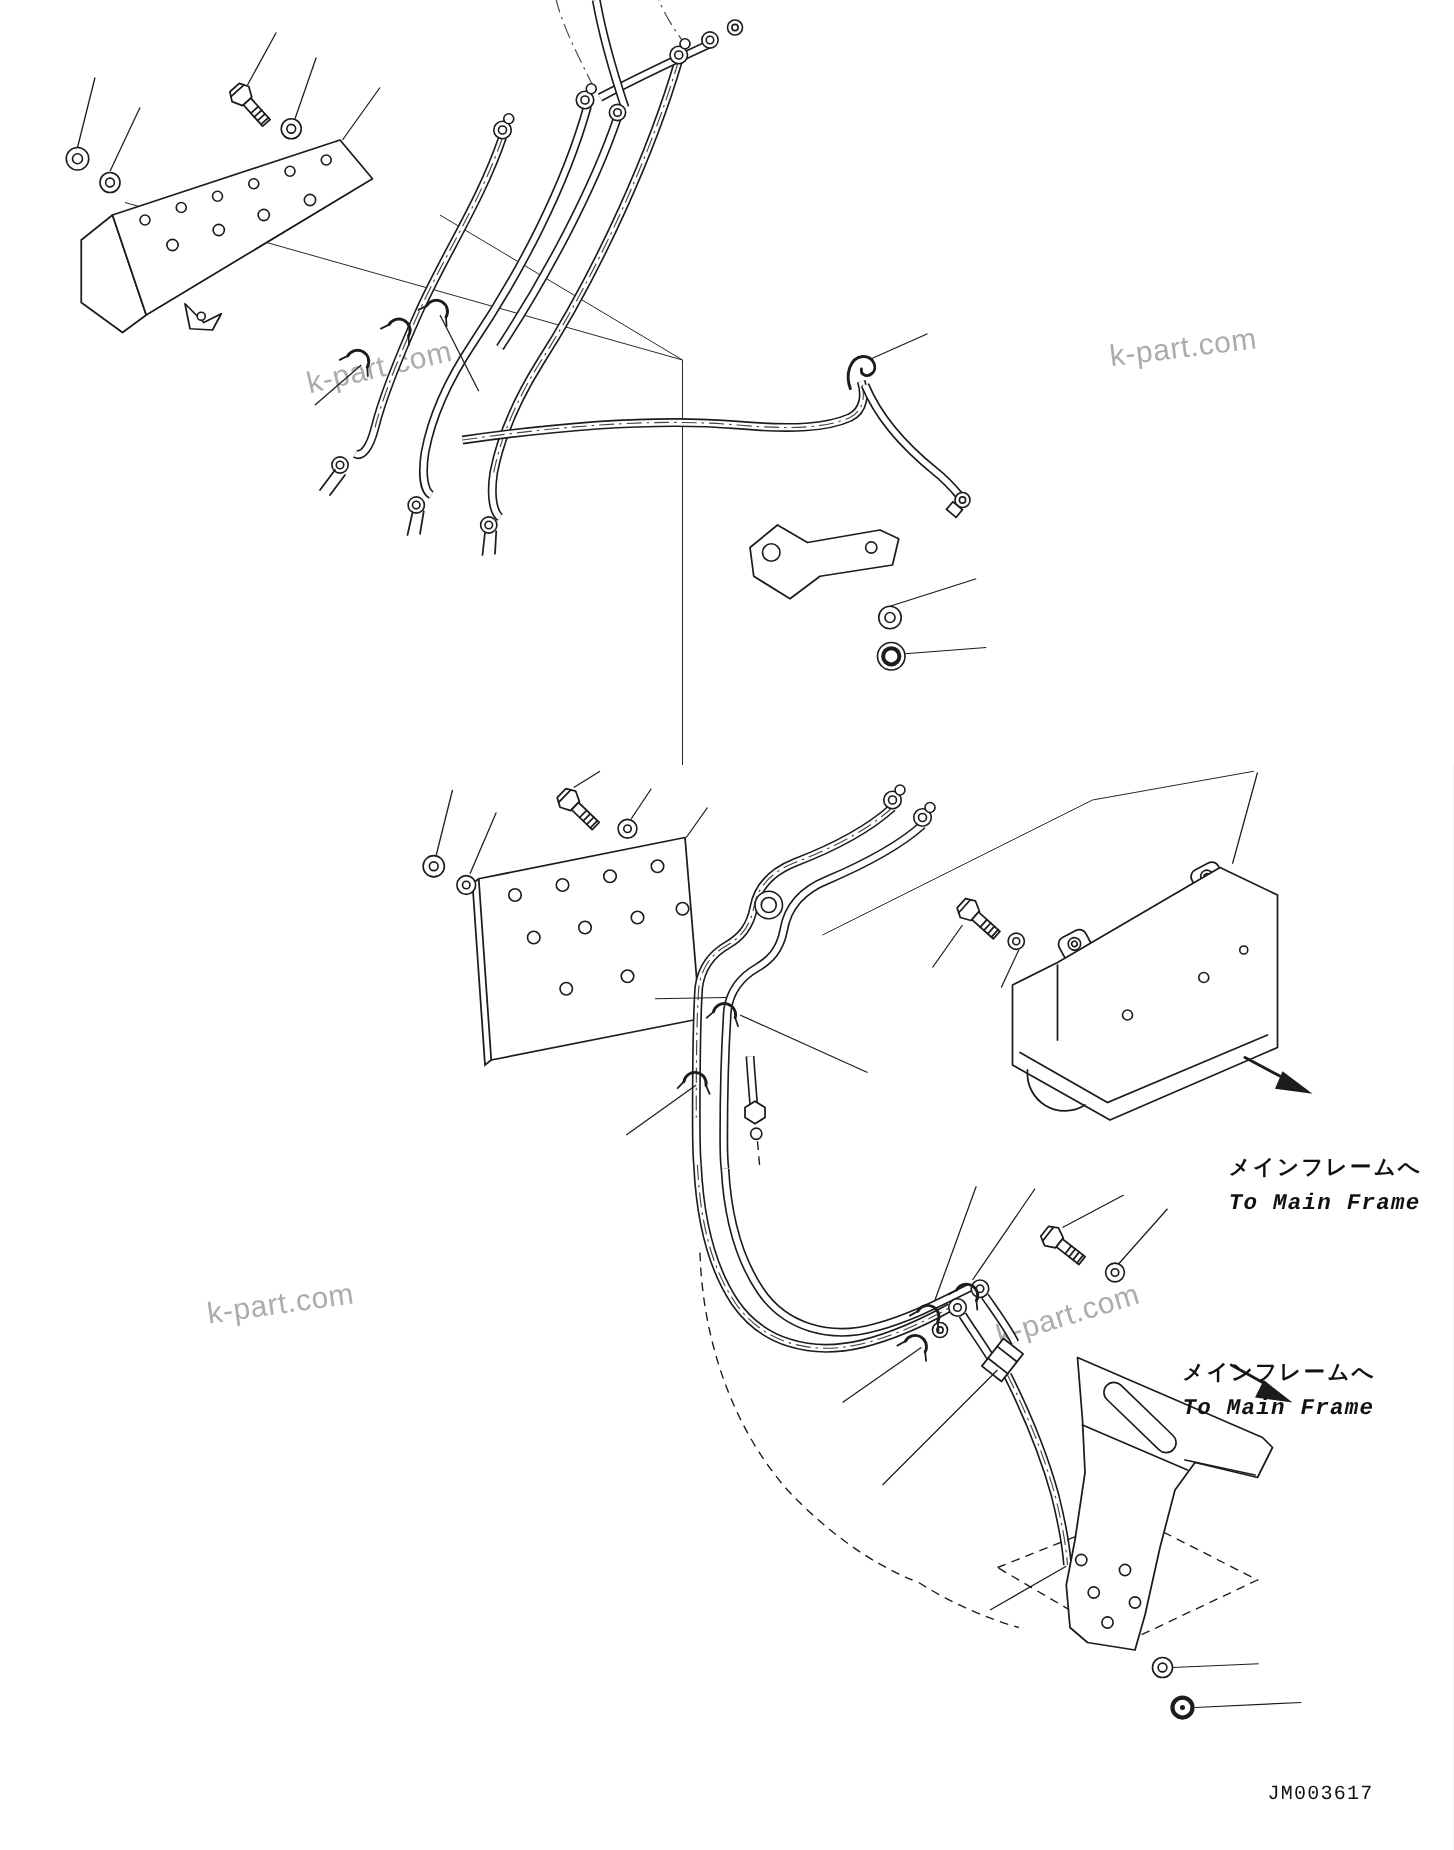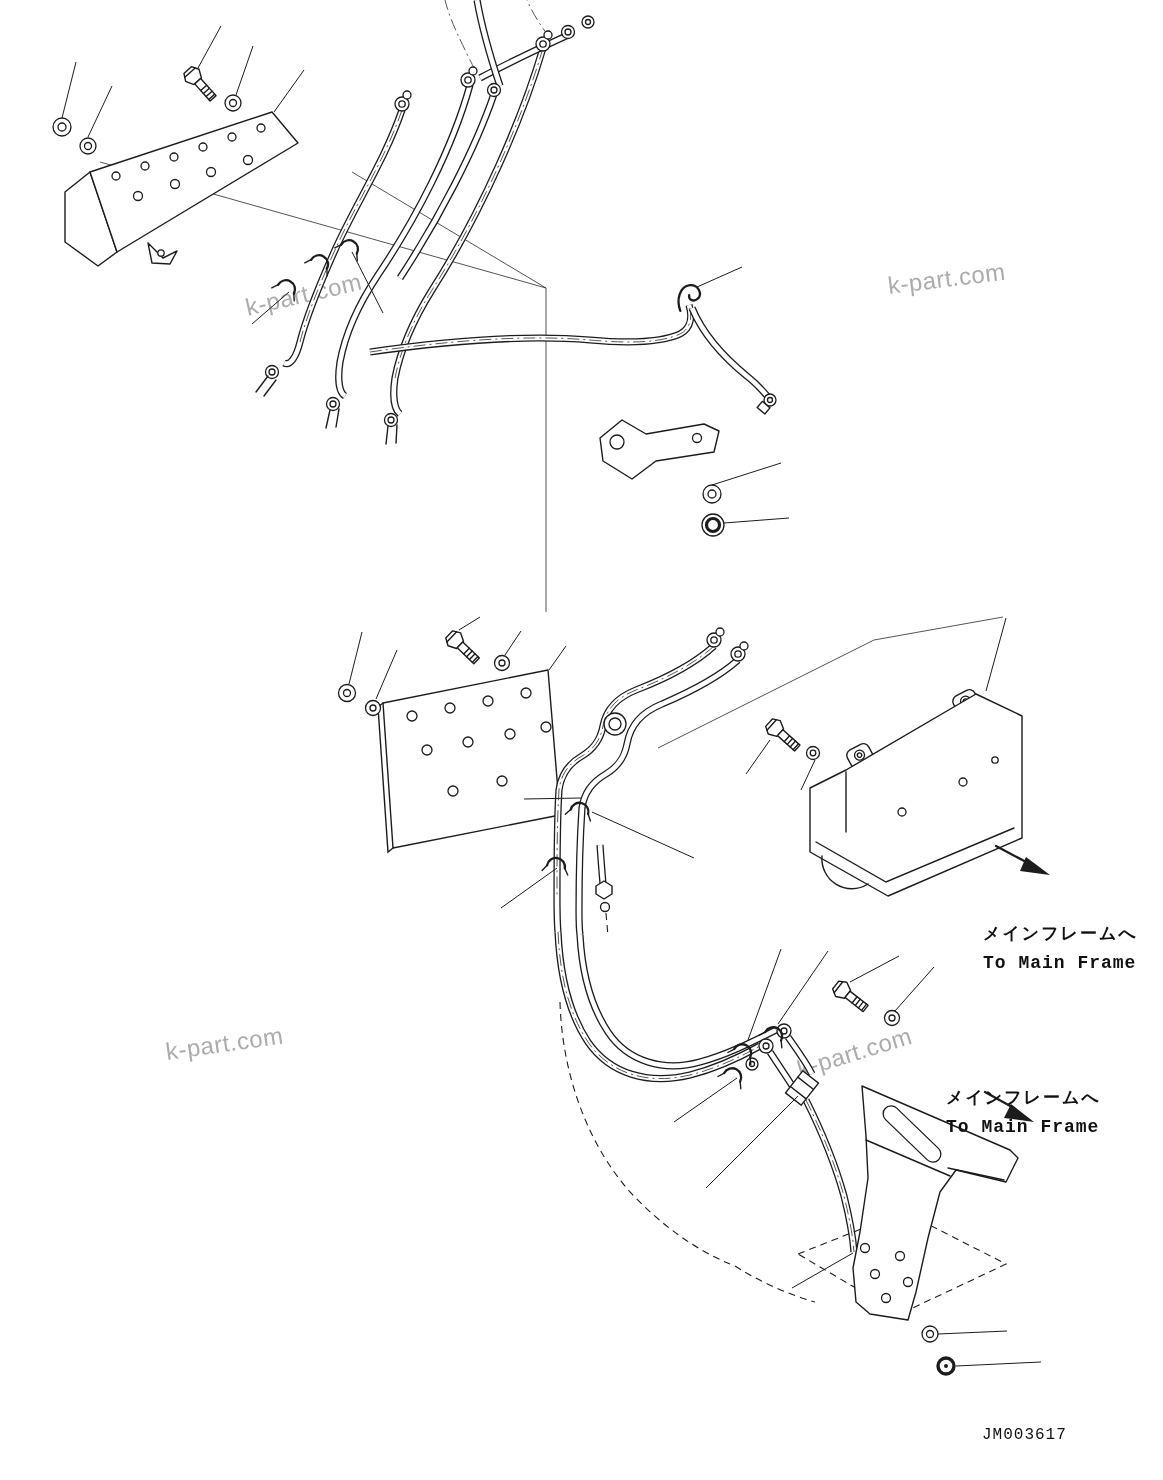--- a/index.html
+++ b/index.html
@@ -22,24 +22,24 @@
   .watermark{position:absolute;color:#a8a8a8;font-size:24px;letter-spacing:.5px;
              white-space:nowrap;transform-origin:left center;opacity:.95;}
   .wm0{left:888px;top:272px;transform:rotate(-7deg);}
   .wm1{left:246px;top:294px;transform:rotate(-13deg);}
   .wm2{left:166px;top:1038px;transform:rotate(-8deg);}
   .wm3{left:798px;top:1056px;transform:rotate(-17deg);}
   .frame-label{position:absolute;color:#111;font-weight:bold;white-space:nowrap;margin-top:44px;}
   .frame-label .jp{display:block;font-size:17px;letter-spacing:2px;
                    font-family:"DejaVu Sans",sans-serif;}
   .frame-label .en{display:block;font-size:18px;letter-spacing:1px;margin-top:8px;
-                   font-family:"Liberation Mono",monospace;}
+                   font-family:"Liberation Mono",monospace;font-style:italic;}
   .lbl1{left:983px;top:878px;}
   .lbl2{left:946px;top:1042px;}
-  .doc-number{position:absolute;left:982px;top:1426px;color:#111;font-size:16px;
+  .doc-number{position:absolute;left:1014px;top:1426px;color:#111;font-size:16px;
               letter-spacing:1px;font-family:"Liberation Mono",monospace;}
 </style>
 </head>
 <body>
 
 <div class="page">
 
   <span class="watermark wm1">k-part.com</span>
   <span class="watermark wm0">k-part.com</span>
   <span class="watermark wm2">k-part.com</span>

